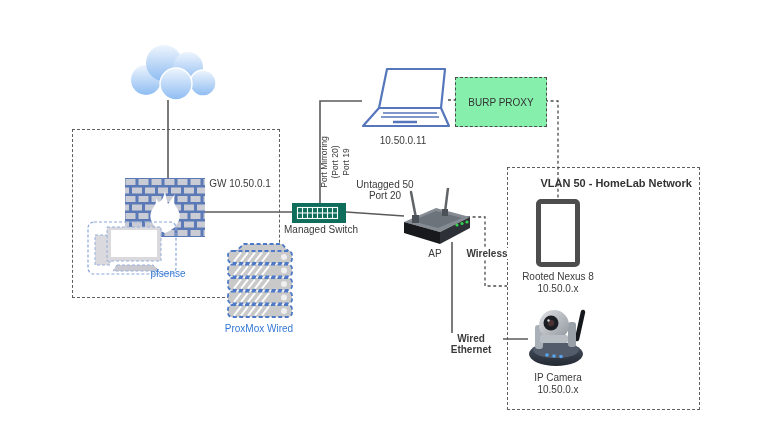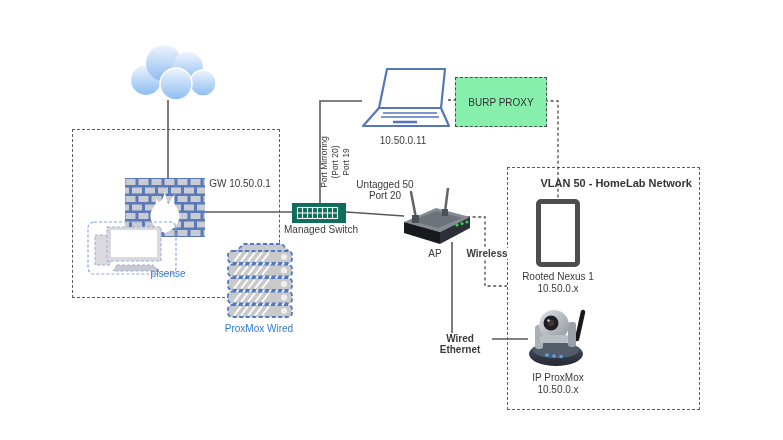--- a/index.html
+++ b/index.html
@@ -26,21 +26,21 @@
   .lbl-gw        { left:208px; top:178px; width:64px; }
   .lbl-switch    { left:281px; top:224px; width:80px;text-align:center; }
   .lbl-mirror    { left:300px; top:145px; width:72px; height:34px; font-size:8.5px; line-height:11px;
                    transform:rotate(-90deg); }
   .lbl-untagged  { left:350px; top:179px; width:70px; }
   .lbl-laptop    { left:363px; top:135px; width:80px; }
   .lbl-pfsense   { left:138px; top:252px; width:60px;margin-top:16px; }
   .lbl-proxmox   { left:209px; top:323px; width:100px; }
   .lbl-ap        { left:420px; top:248px; width:30px; }
   .lbl-wireless  { left:464px; top:248px; width:46px; }
-  .lbl-wired     { left:428px; top:333px; width:64px; }
+  .lbl-wired     { left:439px; top:333px; width:64px; }
   .lbl-nexus     { left:508px; top:271px; width:100px; }
   .lbl-nexus-ip  { left:508px; top:283px; width:100px; }
   .lbl-cam       { left:508px; top:372px; width:100px; }
   .lbl-cam-ip    { left:508px; top:384px; width:100px; }
 
   .tablet { position:absolute; left:536px; top:199px; width:34px; height:58px;
             border:5px solid #4d4d4d; border-radius:5px; background:#fff; z-index:2; }
 
   .switch-box { position:absolute; left:292px; top:203px; width:54px; height:20px;
                 background:#0f6e5b; z-index:2; }
@@ -229,18 +229,18 @@
     <div>Untagged 50</div>
     <div>Port 20</div>
   </div>
 
   <div class="lbl lbl-laptop">10.50.0.11</div>
   <div class="lbl blue lbl-pfsense">pfsense</div>
   <div class="lbl blue lbl-proxmox">ProxMox Wired</div>
   <div class="lbl lbl-ap">AP</div>
   <div class="lbl onwire lbl-wireless">Wireless</div>
   <div class="lbl onwire lbl-wired">Wired Ethernet</div>
-  <div class="lbl lbl-nexus">Rooted Nexus 1</div>
+  <div class="lbl lbl-nexus">Rooted Nexus 8</div>
   <div class="lbl lbl-nexus-ip">10.50.0.x</div>
-  <div class="lbl lbl-cam">IP ProxMox</div>
+  <div class="lbl lbl-cam">IP Camera</div>
   <div class="lbl lbl-cam-ip">10.50.0.x</div>
 
 </div>
 
 </body></html>

